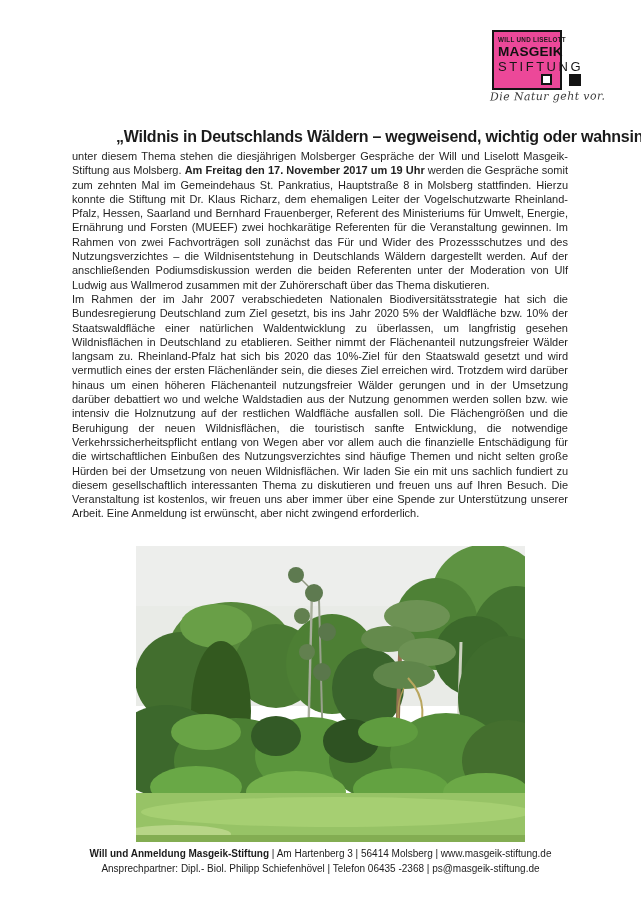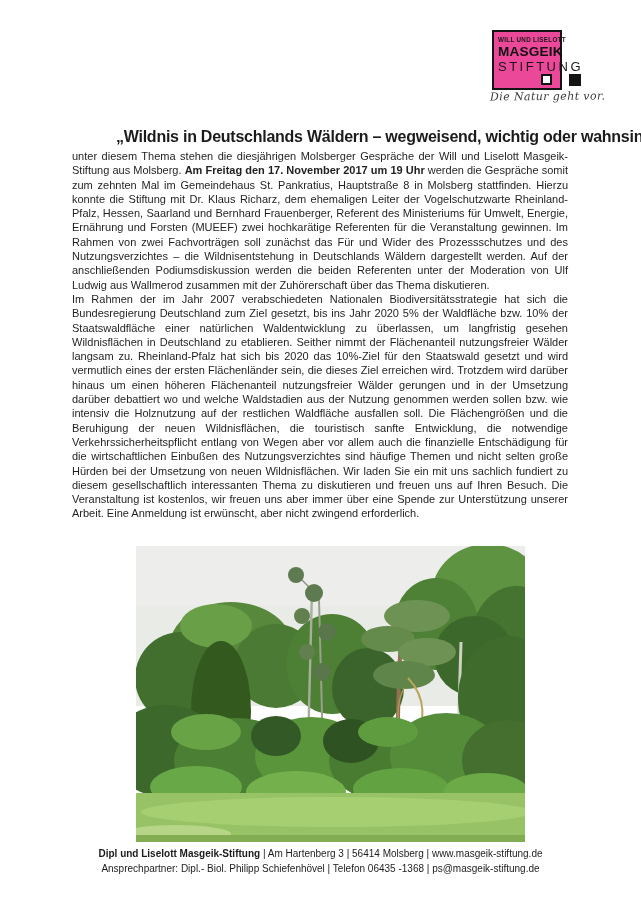--- a/index.html
+++ b/index.html
@@ -145,15 +145,15 @@
     <ellipse cx="350" cy="246" rx="43" ry="19" fill="#6ca947"></ellipse>
 
     <rect x="0" y="247" width="389" height="49" fill="#97c366"></rect>
     <ellipse cx="200" cy="266" rx="195" ry="15" fill="#a6cf72"></ellipse>
     <ellipse cx="40" cy="288" rx="55" ry="9" fill="#b7d587"></ellipse>
     <rect x="0" y="289" width="389" height="7" fill="#83ad52"></rect>
   </svg>
 </div>
 
 <div class="footer">
-  <div><b>Dipl und Liselott Masgeik-Stiftung</b><span>  | Am Hartenberg 3 | 56414 Molsberg | www.masgeik-stiftung.de</span></div>
-  <div>Ansprechpartner: Dipl.- Biol. Philipp Schiefenhövel | Telefon 06435 -1368 | ps@masgeik-stiftung.de</div>
+  <div><b>Will und Anmeldung Masgeik-Stiftung</b><span>  | Am Hartenberg 3 | 56414 Molsberg | www.masgeik-stiftung.de</span></div>
+  <div>Ansprechpartner: Dipl.- Biol. Philipp Schiefenhövel | Telefon 06435 -2368 | ps@masgeik-stiftung.de</div>
 </div>
 
 </body></html>

